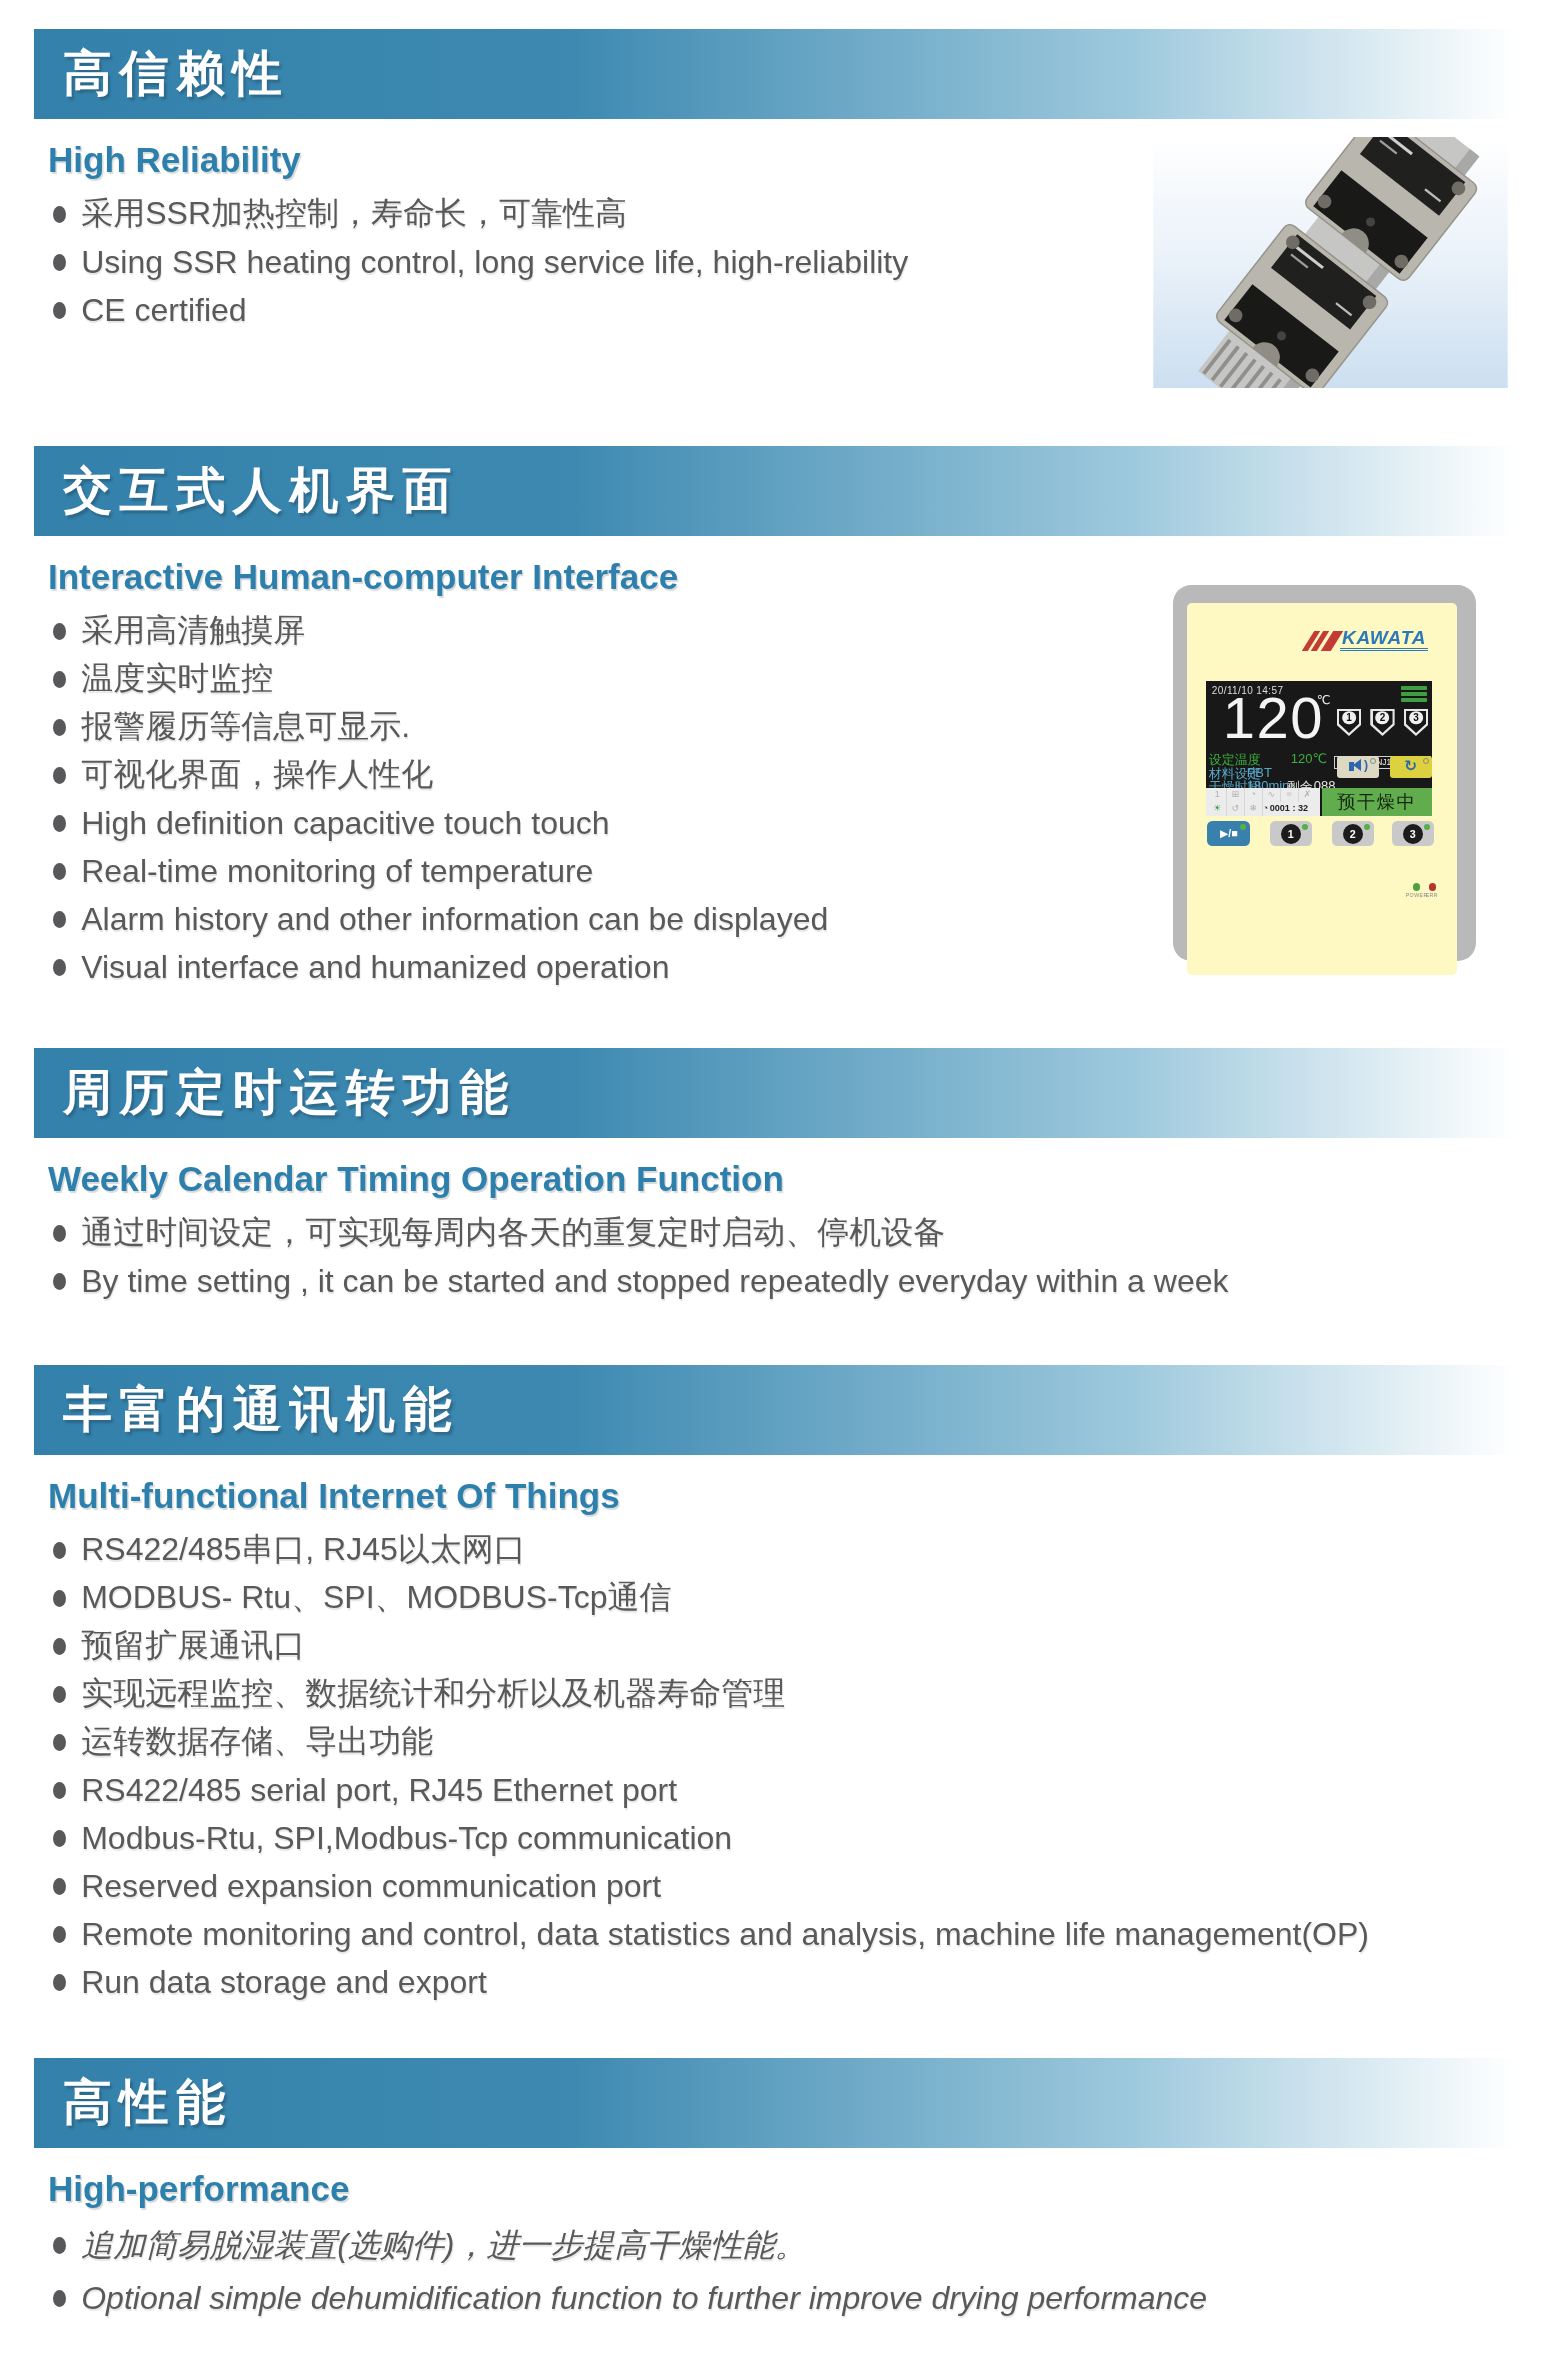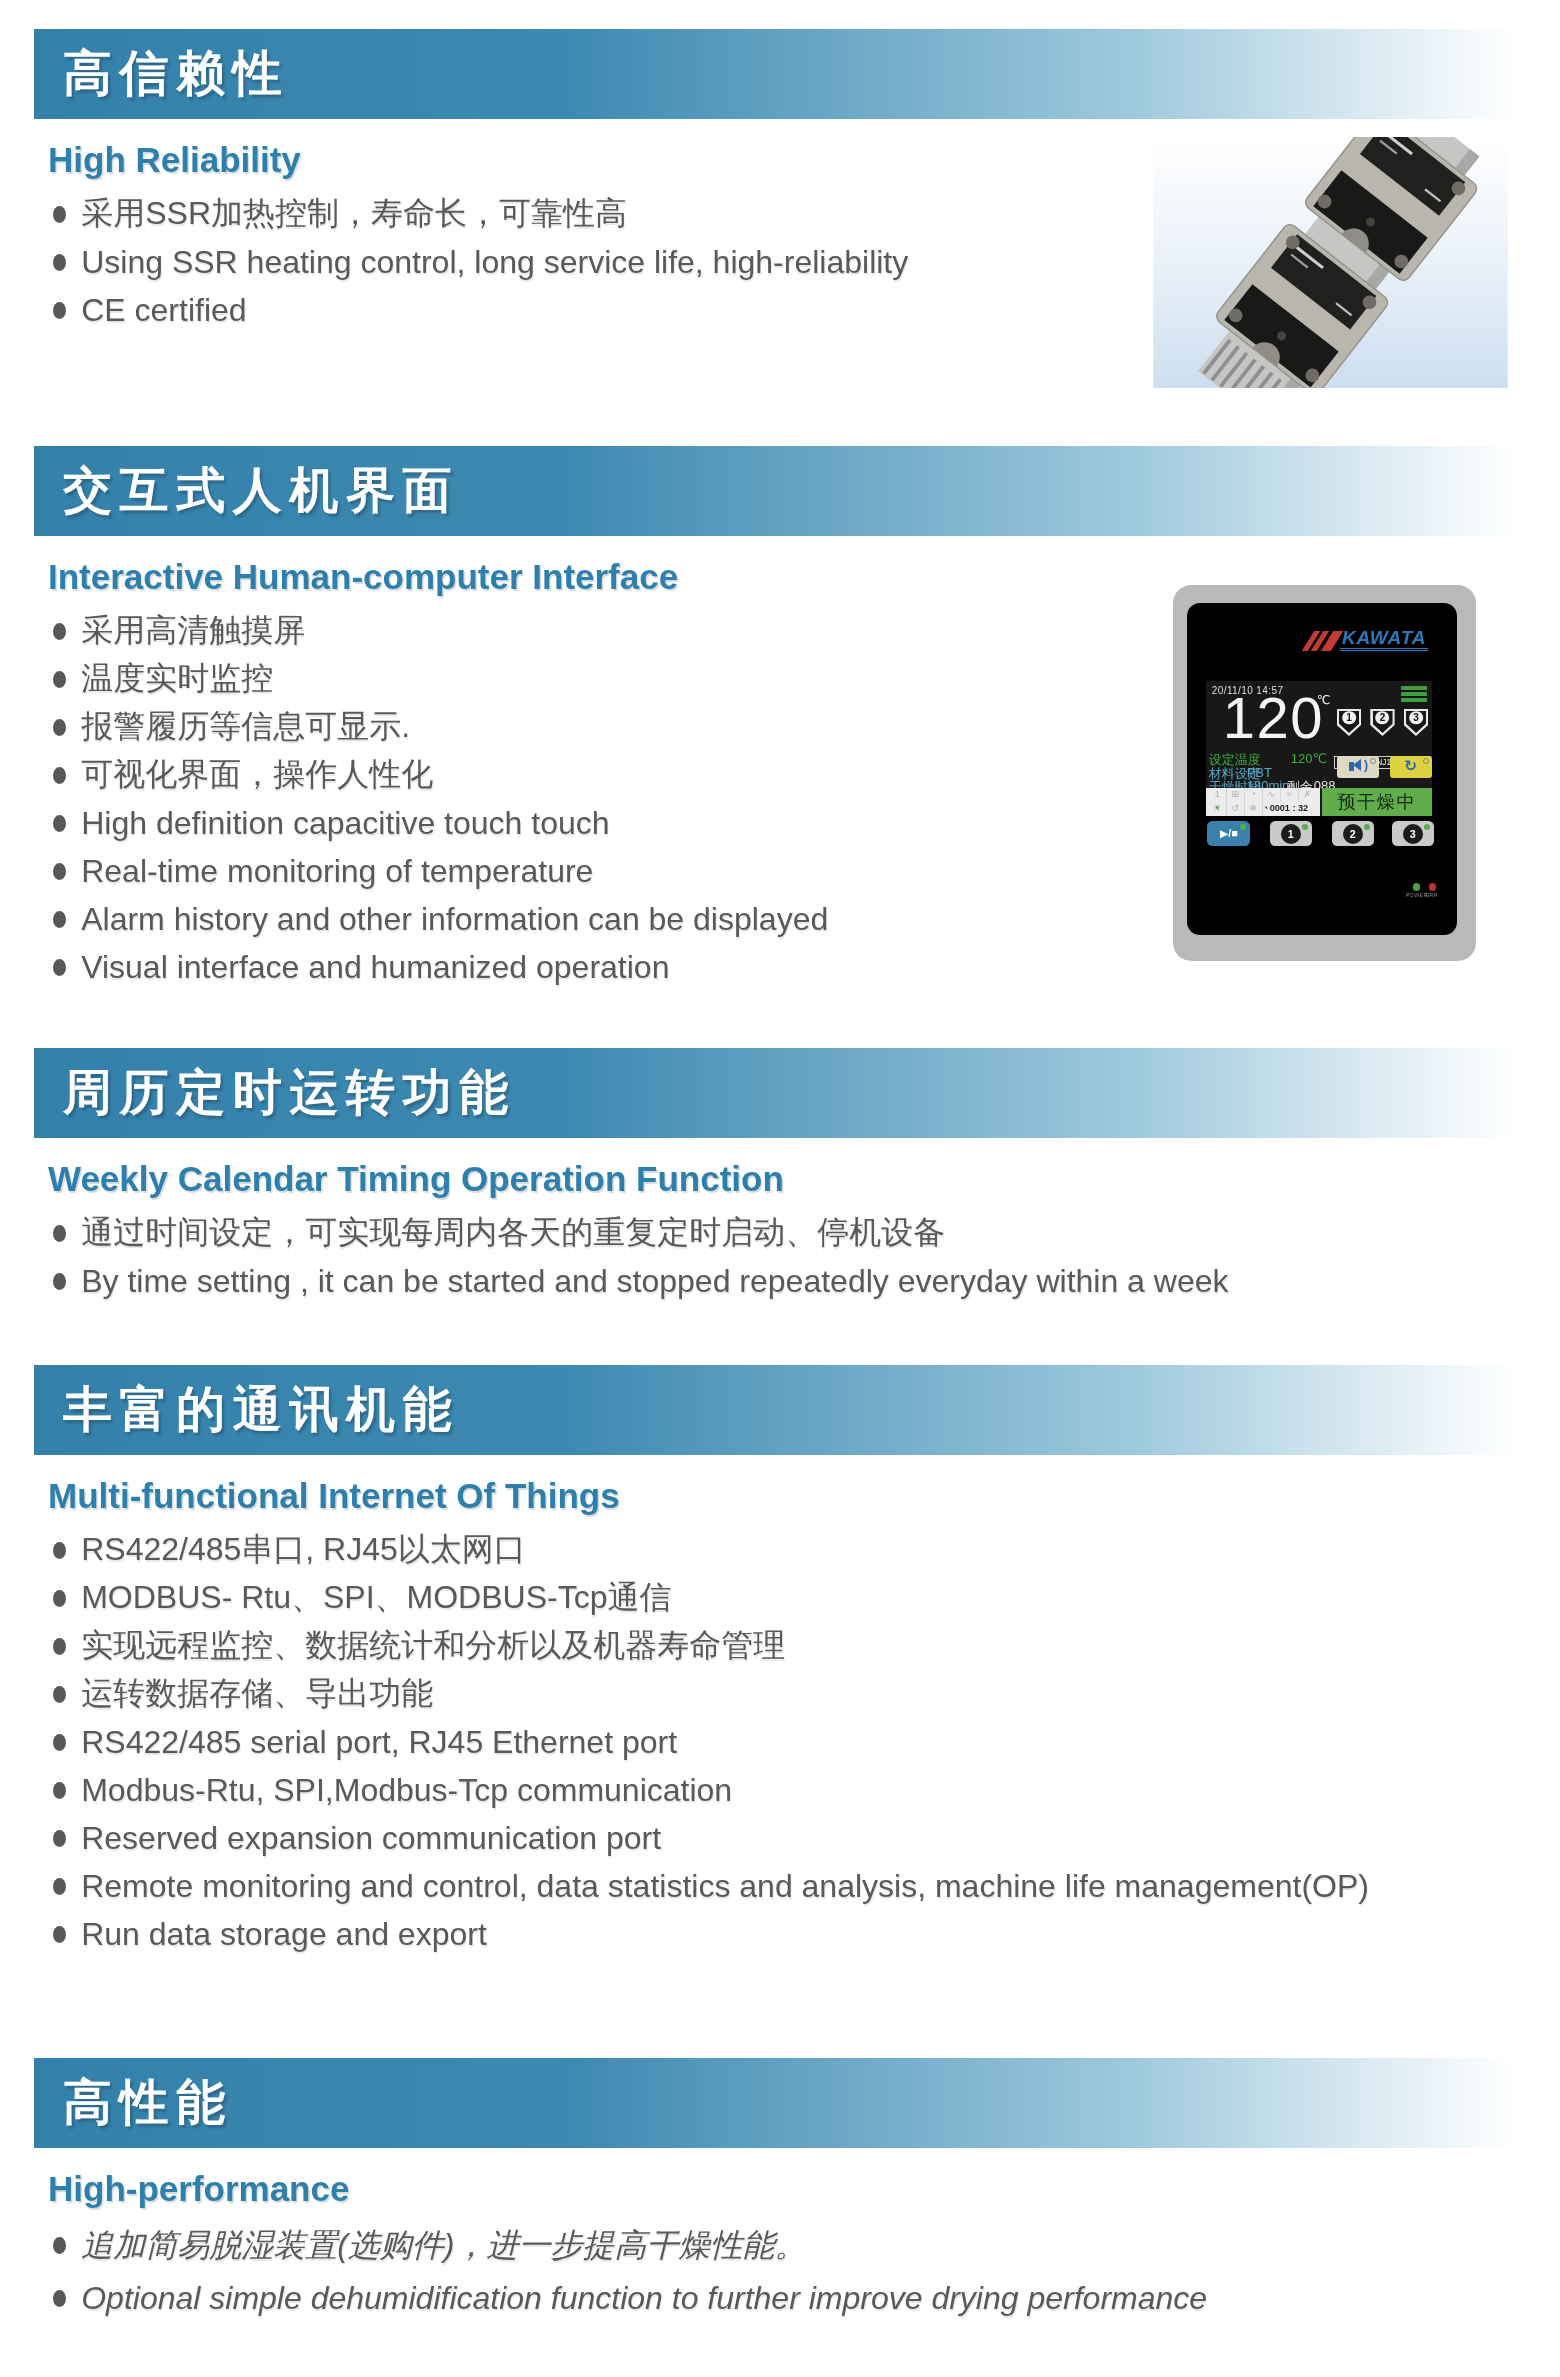--- a/index.html
+++ b/index.html
@@ -21,21 +21,21 @@
        text-shadow:0.8px 1.5px 0.8px rgba(0,0,0,.10);white-space:nowrap;}
   .s5 .bullets li{height:53px;font-style:italic;}
   .dot{width:13px;height:17px;border-radius:50%;background:#58585a;margin-right:15.2px;flex:none;}
 
   
   .ssr{position:absolute;left:1153px;top:137px;width:355px;height:251px;}
   .ssr svg{display:block;width:100%;height:100%;}
 
   
   .panel{position:absolute;left:1173px;top:585px;width:303px;height:376px;background:#b9b9b9;border-radius:18.3px;}
-  .face{position:absolute;left:13.7px;top:18.3px;width:270px;height:332px;background:#000000;border-radius:13px;}
+  .face{position:absolute;left:13.7px;top:18.3px;width:270px;height:372px;background:#fef9c3;border-radius:5px;}
 
   .logo{position:absolute;right:29px;top:26px;display:flex;align-items:flex-end;height:21.3px;}
   .logo .slashes{display:flex;align-items:flex-end;margin-right:3.8px;}
   .logo .sl{width:6.1px;height:20px;background:#c23b35;transform:skewX(-32deg);margin-left:3px;}
   .logo .sl.big{width:10px;}
   .logo .word{font-size:19px;font-weight:bold;font-style:italic;color:#2d78b8;
       border-bottom:3.8px double #2d78b8;padding:0 1.5px 0.8px 1.5px;letter-spacing:0.8px;line-height:1;}
 
   .screen{position:absolute;left:19px;top:78px;width:226px;height:135px;background:#181818;}
   .scr-date{position:absolute;left:6.1px;top:3.8px;font-size:10px;color:#dedede;letter-spacing:0.4px;}
@@ -348,20 +348,24 @@
       <li>
           <span class="dot"></span>
           <span>RS422/485串口, RJ45以太网口</span>
         </li>
       <li>
           <span class="dot"></span>
           <span>MODBUS- Rtu、SPI、MODBUS-Tcp通信</span>
         </li>
       <li>
           <span class="dot"></span>
+          <span>预留扩展通讯口</span>
+        </li>
+      <li>
+          <span class="dot"></span>
           <span>实现远程监控、数据统计和分析以及机器寿命管理</span>
         </li>
       <li>
           <span class="dot"></span>
           <span>运转数据存储、导出功能</span>
         </li>
       <li>
           <span class="dot"></span>
           <span>RS422/485 serial port, RJ45 Ethernet port</span>
         </li>

